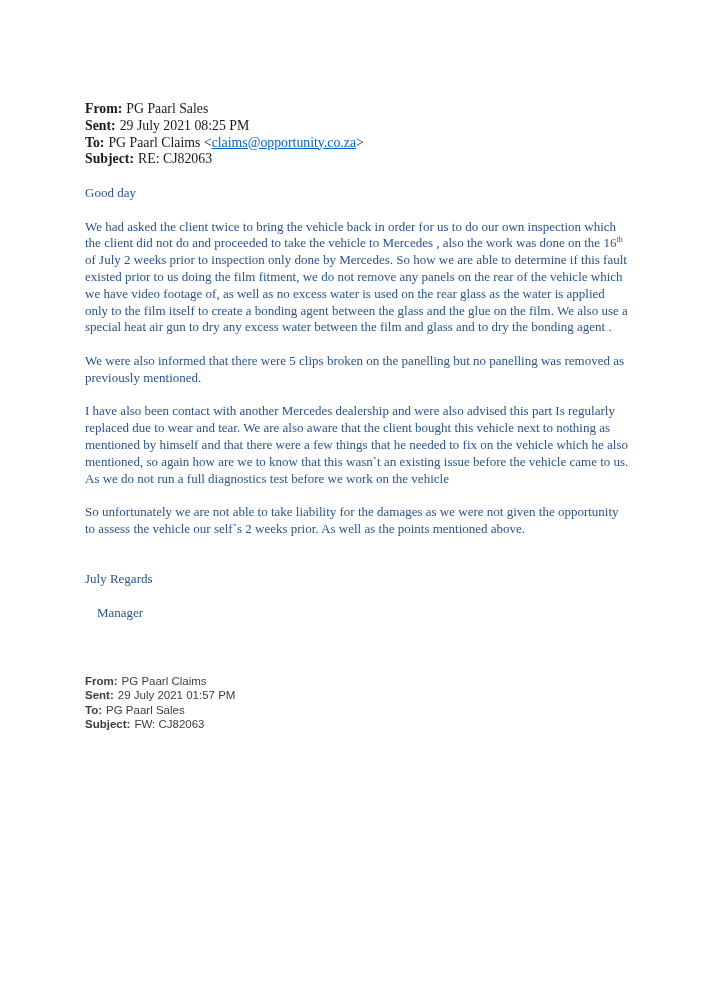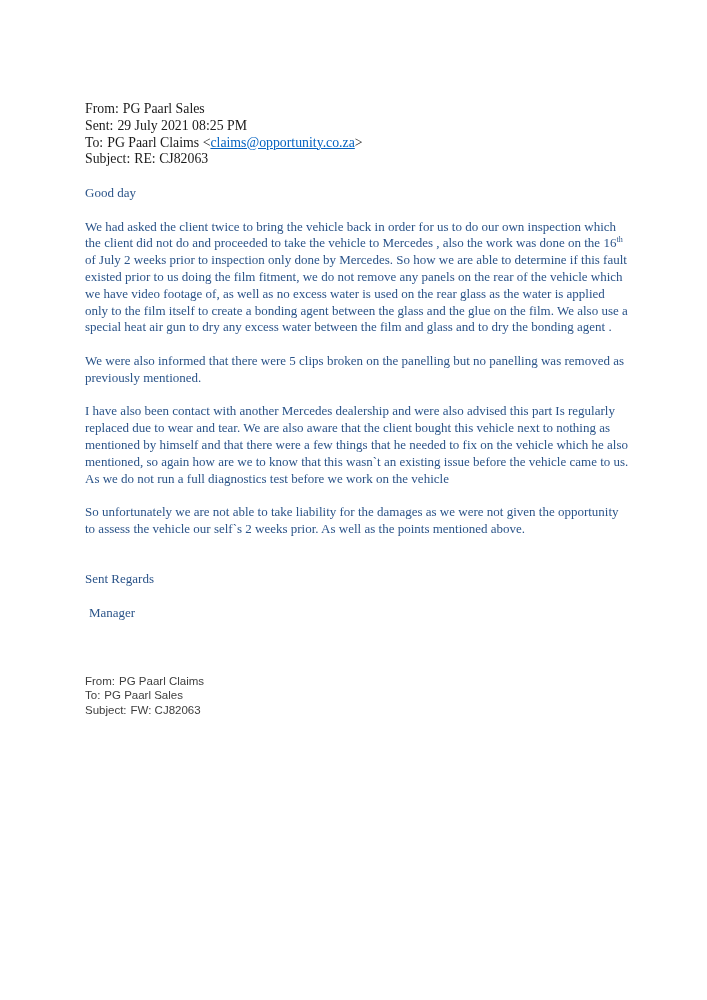--- a/index.html
+++ b/index.html
@@ -17,21 +17,21 @@
     padding: 101px 82px 0 85px;
   }
   
   .header-top {
     font-family: "Liberation Serif", serif;
     font-size: 13.8px;
     line-height: 16.8px;
     color: var(--header-text, #1a1a1a);
   }
   .hrow { white-space: nowrap; }
-  .hlabel { font-weight: normal; margin-right: 4px; }
+  .hlabel { font-weight: bold; margin-right: 4px; }
   .email-link {
     color: var(--link, #0563C1);
     text-decoration: underline;
     cursor: pointer;
   }
   
   .body-text {
     font-family: "Liberation Serif", serif;
     font-size: 13px;
     line-height: 16.8px;
@@ -39,21 +39,21 @@
     width: 545px;
     margin-top: 16.8px;
   }
   .body-text p { margin: 0 0 16.8px 0; }
   .body-text p.closing { margin-top: 33.6px; }
   .body-text sup {
     font-size: 0.62em;
     line-height: 0;
     vertical-align: super;
   }
-  .sig div { margin: 4px; }
+  .sig div { margin: 12px; }
   
   .header-bottom {
     margin-top: 52px;
     font-family: "Liberation Sans", sans-serif;
     font-size: 11.5px;
     line-height: 14.5px;
     color: var(--bottom-header-text, #3d3d3d);
   }
 </style>
 </head>
@@ -75,29 +75,32 @@
       <span class="hlabel">Subject:</span><span>RE: CJ82063</span>
     </div>
   </div>
 
   <div class="body-text">
     <p>Good day</p>
     <p><span>We had asked the client twice to bring the vehicle back in order for us to do our own inspection which the client did not do and proceeded to take the vehicle to Mercedes , also the work was done on the 16</span><sup>th</sup><span> of July 2 weeks prior to inspection only done by Mercedes. So how we are able to determine if this fault existed prior to us doing the film fitment, we do not remove any panels on the rear of the vehicle which we have video footage of, as well as no excess water is used on the rear glass as the water is applied only to the film itself to create a bonding agent between the glass and the glue on the film. We also use a special heat air gun to dry any excess water between the film and glass and to dry the bonding agent .</span></p>
     <p>We were also informed that there were 5 clips broken on the panelling but no panelling was removed as previously mentioned.</p>
     <p>I have also been contact with another Mercedes dealership and were also advised this part Is regularly replaced due to wear and tear. We are also aware that the client bought this vehicle next to nothing as mentioned by himself and that there were a few things that he needed to fix on the vehicle which he also mentioned, so again how are we to know that this wasn`t an existing issue before the vehicle came to us. As we do not run a full diagnostics test before we work on the vehicle</p>
     <p>So unfortunately we are not able to take liability for the damages as we were not given the opportunity to assess the vehicle our self`s 2 weeks prior. As well as the points mentioned above.</p>
-    <p class="closing">Sent Regards</p>
+    <p class="closing">July Regards</p>
     <div class="sig">
       <div>Manager</div>
     </div>
   </div>
 
   <div class="header-bottom">
     <div class="hrow">
       <span class="hlabel">From:</span><span>PG Paarl Claims</span>
+    </div>
+    <div class="hrow">
+      <span class="hlabel">Sent:</span><span>29 July 2021 01:57 PM</span>
     </div>
     <div class="hrow">
       <span class="hlabel">To:</span><span>PG Paarl Sales</span>
     </div>
     <div class="hrow">
       <span class="hlabel">Subject:</span><span>FW: CJ82063</span>
     </div>
   </div>
 
 </div>

